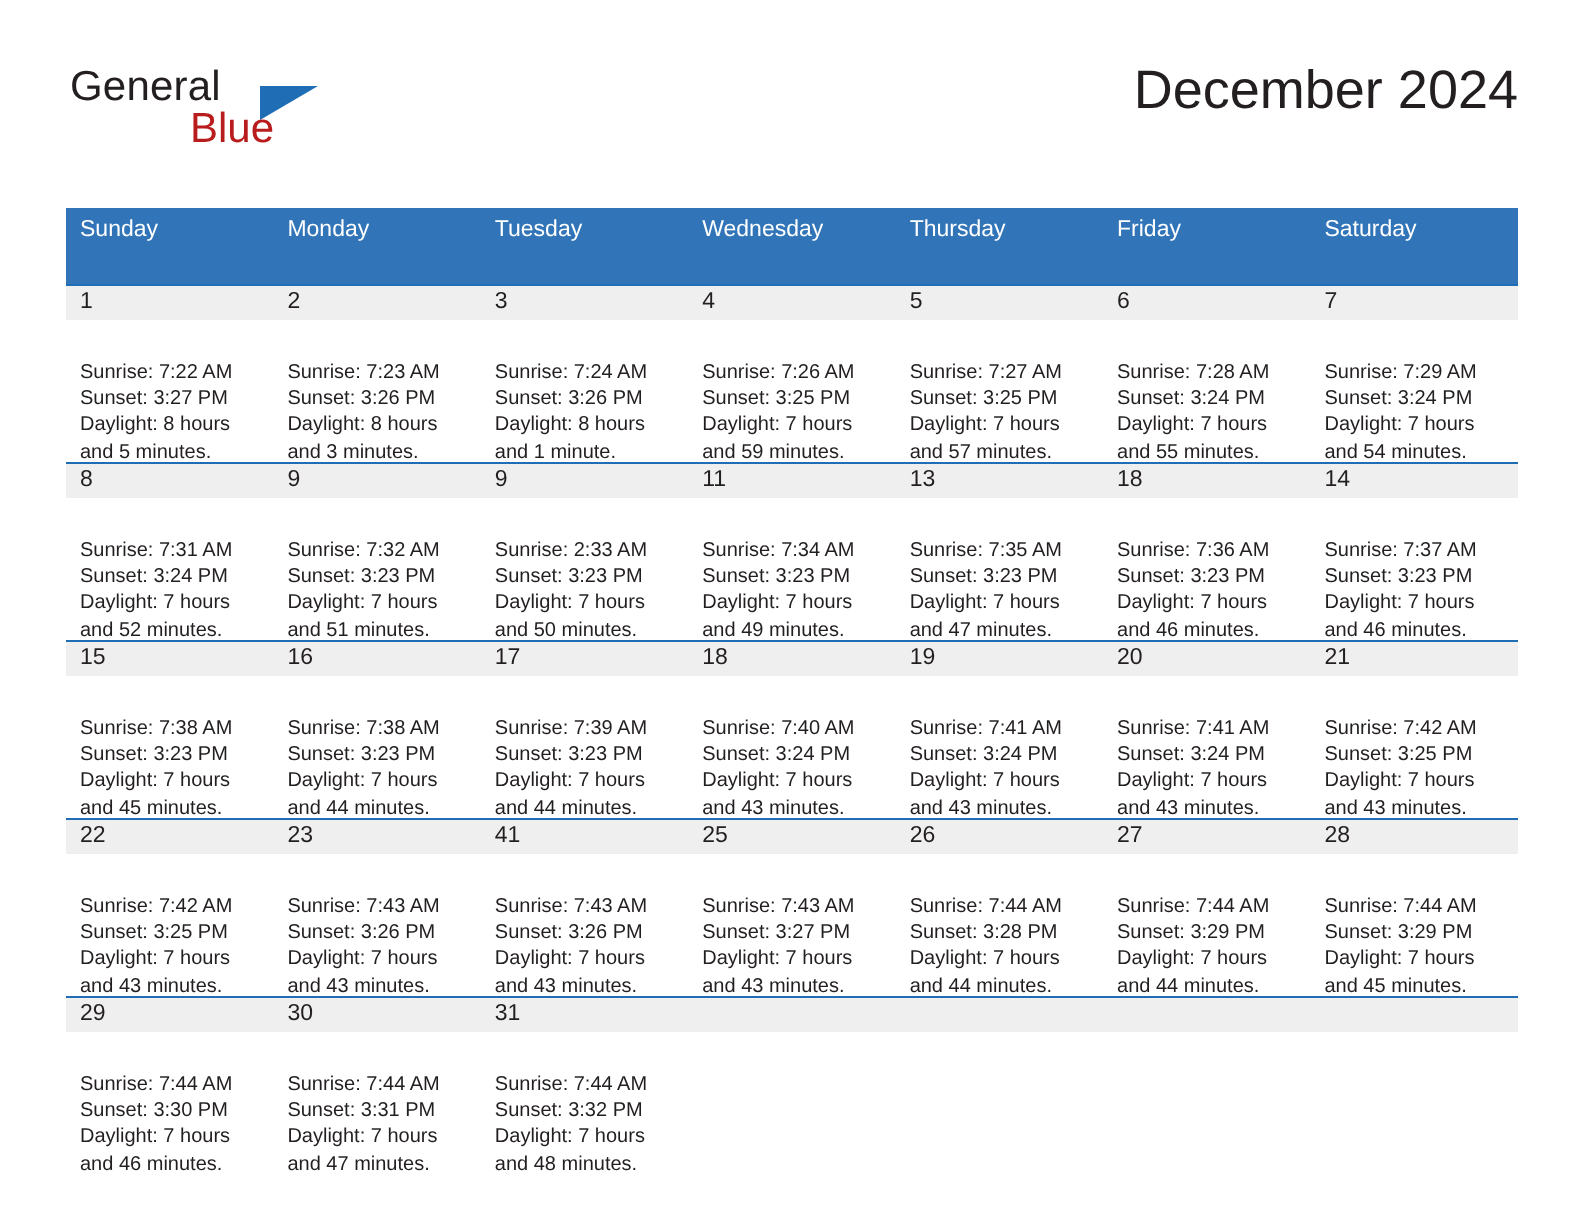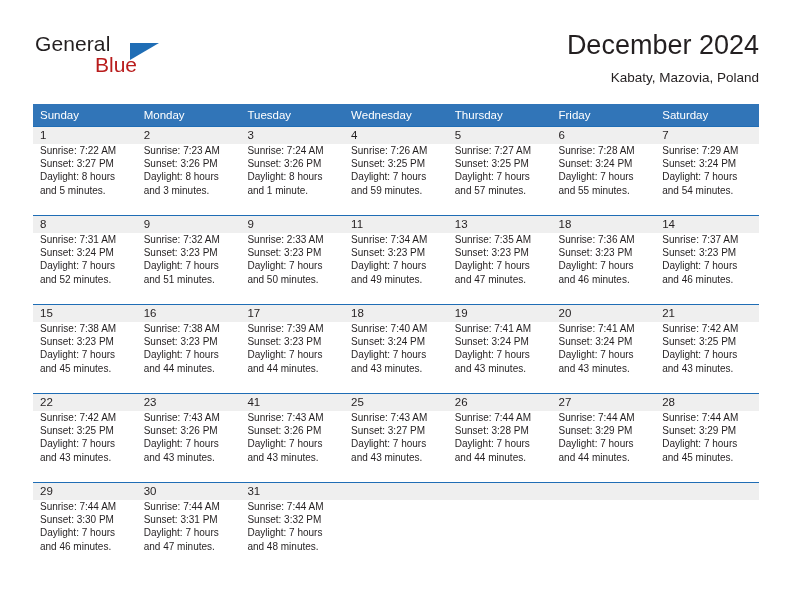--- a/index.html
+++ b/index.html
@@ -91,21 +91,21 @@
     width: 726px;
     border-collapse: collapse;
     table-layout: fixed;
   }
   .calendar th {
     background: #3175b8;
     color: #ffffff;
     font-weight: normal;
     font-size: 11.5px;
     text-align: left;
-    padding: 4px 0 4px 7px;
+    padding: 4px 0 20px 7px;
     height: 14px;
     line-height: 14px;
     border: none;
   }
   .calendar td {
     vertical-align: top;
     padding: 0;
     border: none;
     width: 103.71px;
   }
@@ -123,21 +123,21 @@
     line-height: 17px;
     padding-left: 7px;
     font-size: 11.5px;
     color: #231f20;
     box-sizing: border-box;
   }
   .daynum-band.empty {
     color: transparent;
   }
   .cell-lines {
-    padding: 0 6px 0 7px;
+    padding: 20px 6px 0 7px;
     font-size: 10px;
     line-height: 13.2px;
     color: #231f20;
   }
   .cell-lines div {
     white-space: nowrap;
   }
 </style>
 </head>
 <body>
@@ -147,21 +147,20 @@
   <div class="header">
 
     <div class="brand">
       <span class="brand-general">General</span>
       <span class="brand-tri"></span>
       <span class="brand-blue">Blue</span>
     </div>
 
     <div class="title-block">
       <div class="cal-title">December 2024</div>
-      <div class="cal-subtitle">Kabaty, Mazovia, Poland</div>
     </div>
 
   </div>
 
   <table class="calendar">
     <thead>
       <tr id="weekday-header-row">
           <th>Sunday</th>
           <th>Monday</th>
           <th>Tuesday</th>

